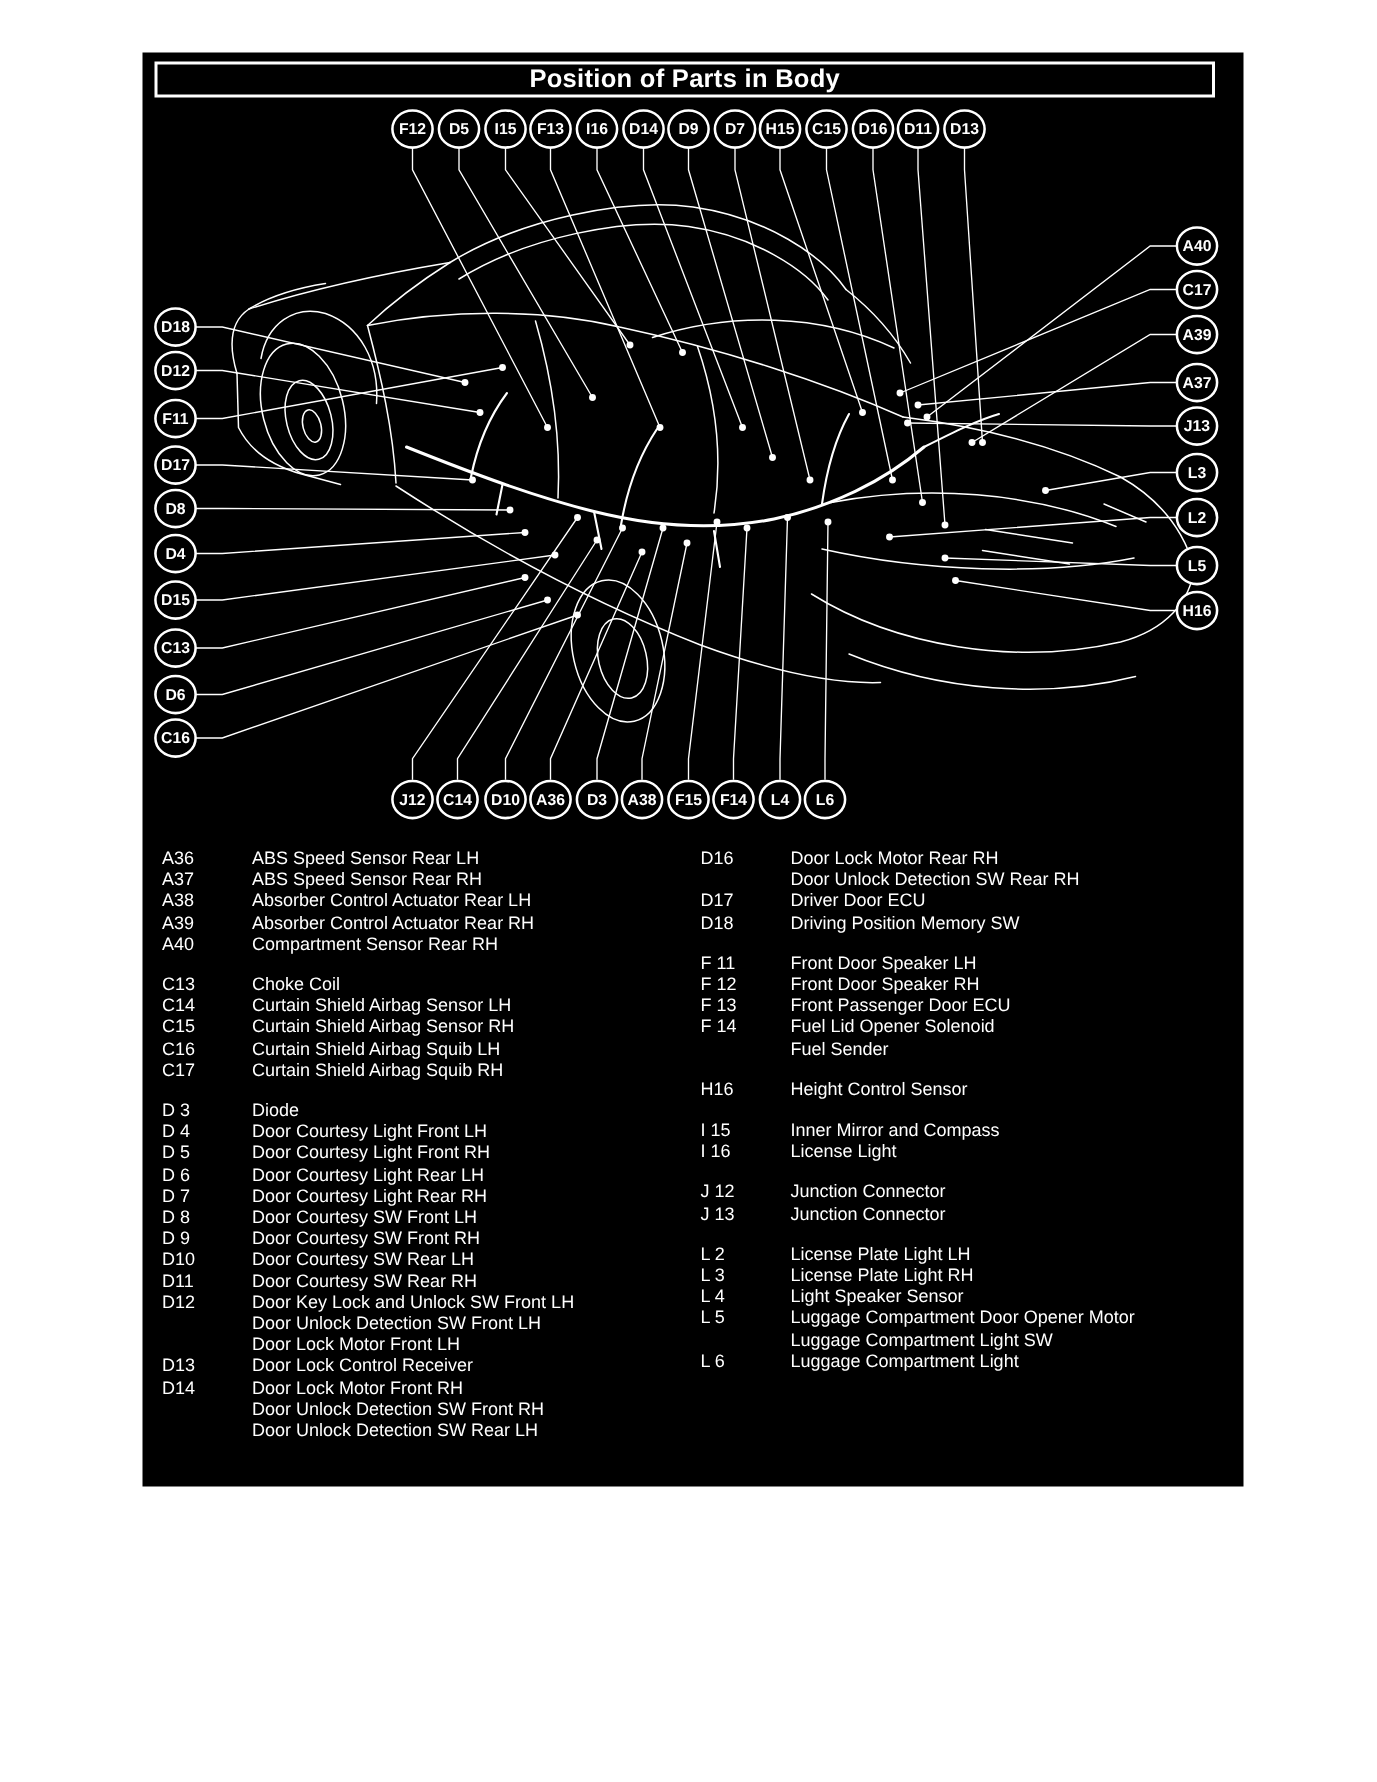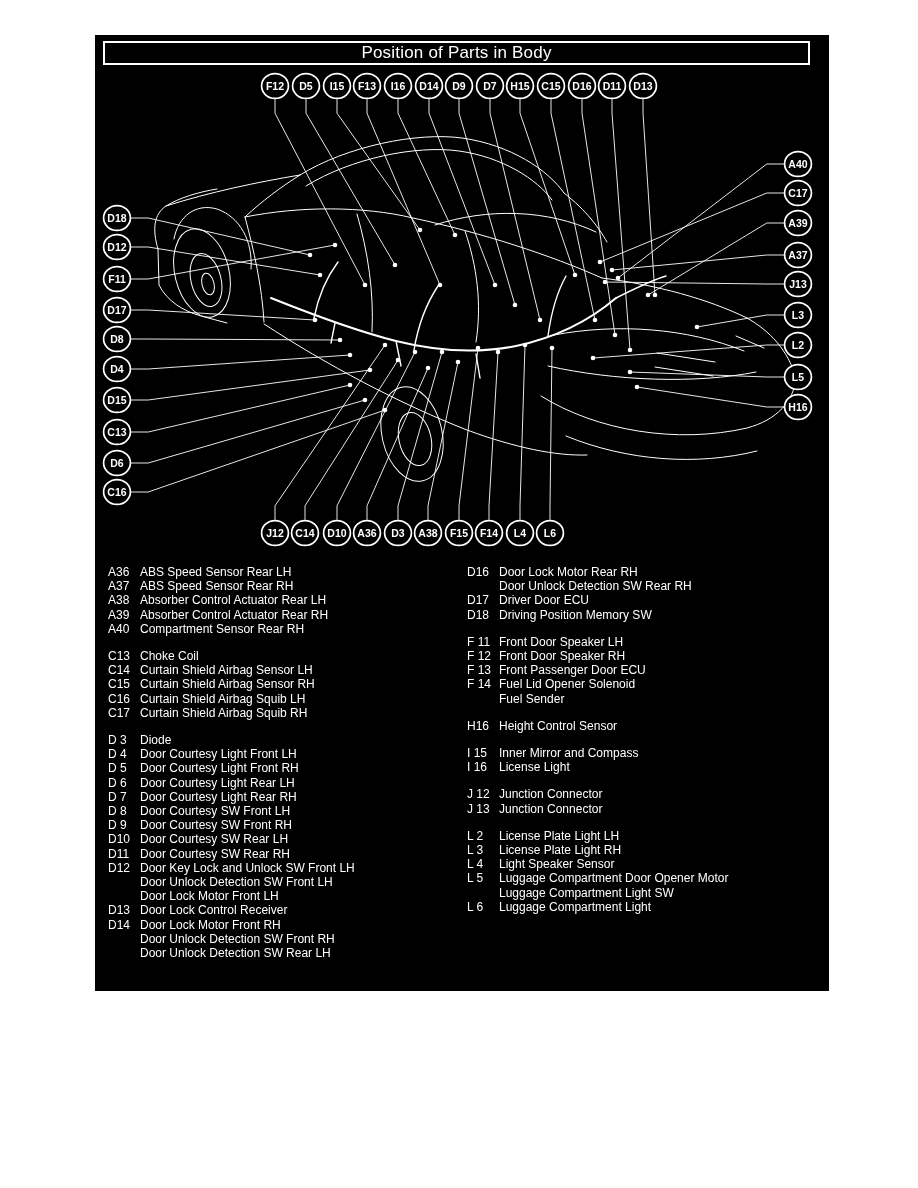--- a/index.html
+++ b/index.html
@@ -15,34 +15,34 @@
   .panel{
     position:absolute; left:95px; top:35px; width:734px; height:956px;
     background:var(--panel-bg);
   }
   .title-bar{
     position:absolute; left:8px; top:6px; width:707px; height:24px;
     border:2px solid var(--line);
     display:flex; align-items:center; justify-content:center;
   }
   .title-bar span{
-    color:var(--text); font-size:17px; font-weight:normal; letter-spacing:0.2px;
+    color:var(--text); font-size:17px; font-weight:bold; letter-spacing:0.2px;
     white-space:nowrap;
   }
   svg.diagram{position:absolute; left:0; top:0; width:734px; height:956px;}
   .legend-col{
     position:absolute; top:530px; color:var(--text);
     font-size:12px; line-height:14.2px;
   }
   .legend-col.left{left:13px; width:360px;}
   .legend-col.right{left:372px; width:345px;}
   .lgroup{margin-bottom:13px;}
   .lrow{white-space:nowrap;}
   .lcode{display:inline-block; width:32px; white-space:pre; vertical-align:top;}
-  .lname{white-space:pre;}
+  .lname{white-space:pre;margin-left:28px;}
   .callout-text{font-weight:bold;}
 </style>
 </head>
 <body>
 
 <div class="page">
   <div class="panel">
 
     <svg class="diagram" viewBox="0 0 734 956">
 

